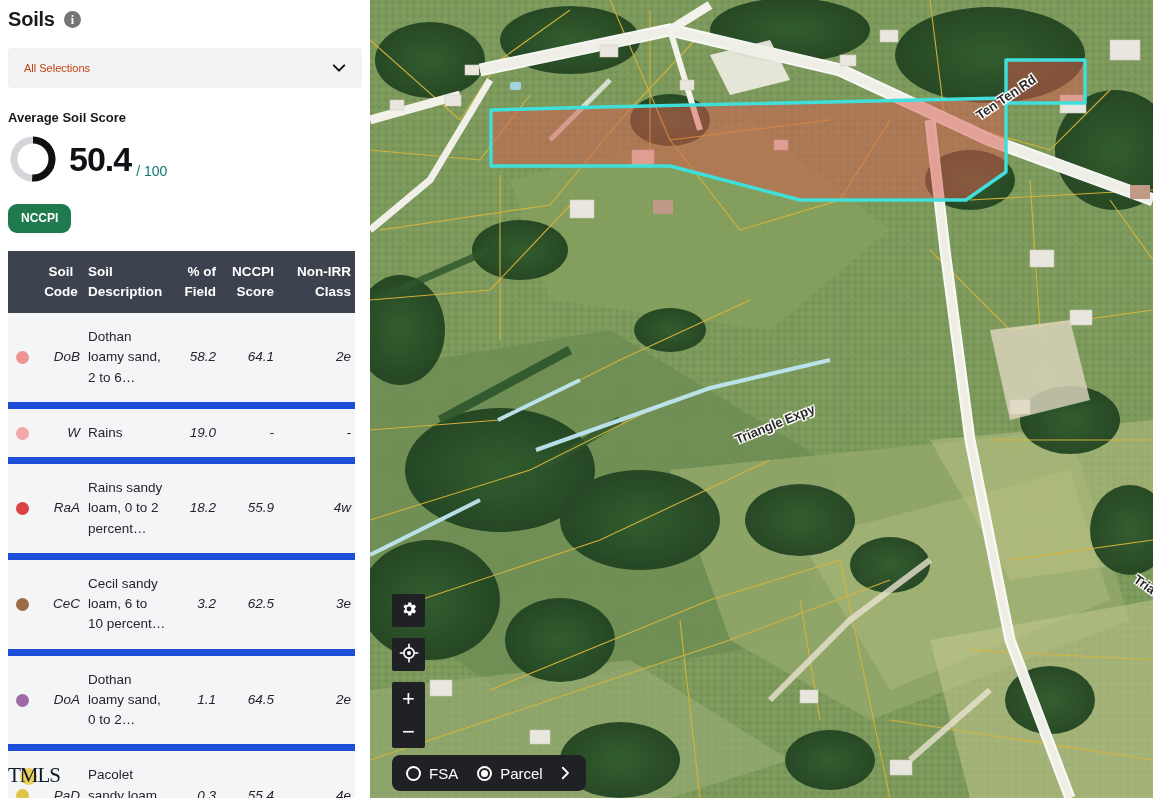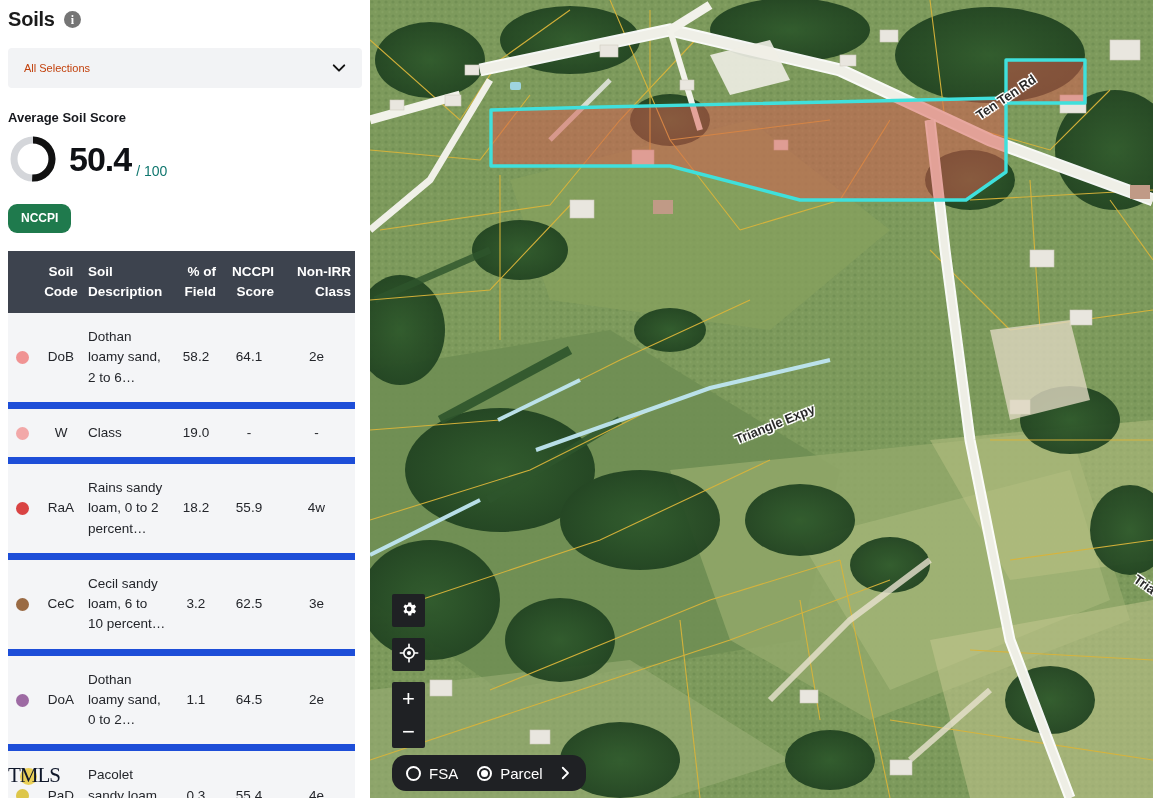--- a/index.html
+++ b/index.html
@@ -108,21 +108,21 @@
 
   tbody td {
     font-size: 13.5px; color: #24262b;
     padding: 14px 4px;
     line-height: 1.5;
     vertical-align: middle;
     border-bottom: 7px solid #1d4ed8;
     background: #f4f5f7;
   }
   tbody tr td.cell-dot { padding-left: 8px; }
-  td.ta-c { text-align: center; }
+  td.ta-c { text-align: right; font-style: italic; }
   td.desc { padding-right: 6px; }
   .dot {
     width: 13px; height: 13px; border-radius: 50%; display: block;
   }
 
   
   .watermark {
     position: absolute;
     left: 8px; bottom: 10px;
     font-family: "Liberation Serif", serif;
@@ -166,21 +166,21 @@
     width: 33px; height: 33px;
     display: flex; align-items: center; justify-content: center;
     color: #fff; font-size: 22px; cursor: pointer; line-height: 1;
     font-family: "Liberation Sans", sans-serif;
   }
 
   .layer-bar {
     position: absolute; left: 22px; bottom: 7px; z-index: 20;
     height: 36px;
     background: #1f2124;
-    border-radius: 14px;
+    border-radius: 8px;
     display: flex; align-items: center;
     padding: 0 12px 0 14px;
     color: #ffffff;
     gap: 9px;
     margin-top: 8px;
   }
   .lopt { display:flex; align-items:center; gap:8px; cursor:pointer; }
   .radio-o {
     width: 15px; height: 15px; border-radius: 50%;
     border: 2px solid #ffffff; background: transparent;
@@ -268,21 +268,21 @@
               <td class="desc">Dothan loamy sand, 2 to 6…</td>
               <td class="ta-c">58.2</td>
               <td class="ta-c">64.1</td>
               <td class="ta-c">2e</td>
             </tr>
             <tr>
               <td class="cell-dot">
                 <span class="dot" style="background:#f2a8a8"></span>
               </td>
               <td class="ta-c">W</td>
-              <td class="desc">Class</td>
+              <td class="desc">Rains</td>
               <td class="ta-c">19.0</td>
               <td class="ta-c">-</td>
               <td class="ta-c">-</td>
             </tr>
             <tr>
               <td class="cell-dot">
                 <span class="dot" style="background:#d94343"></span>
               </td>
               <td class="ta-c">RaA</td>
               <td class="desc">Rains sandy loam, 0 to 2 percent…</td>

